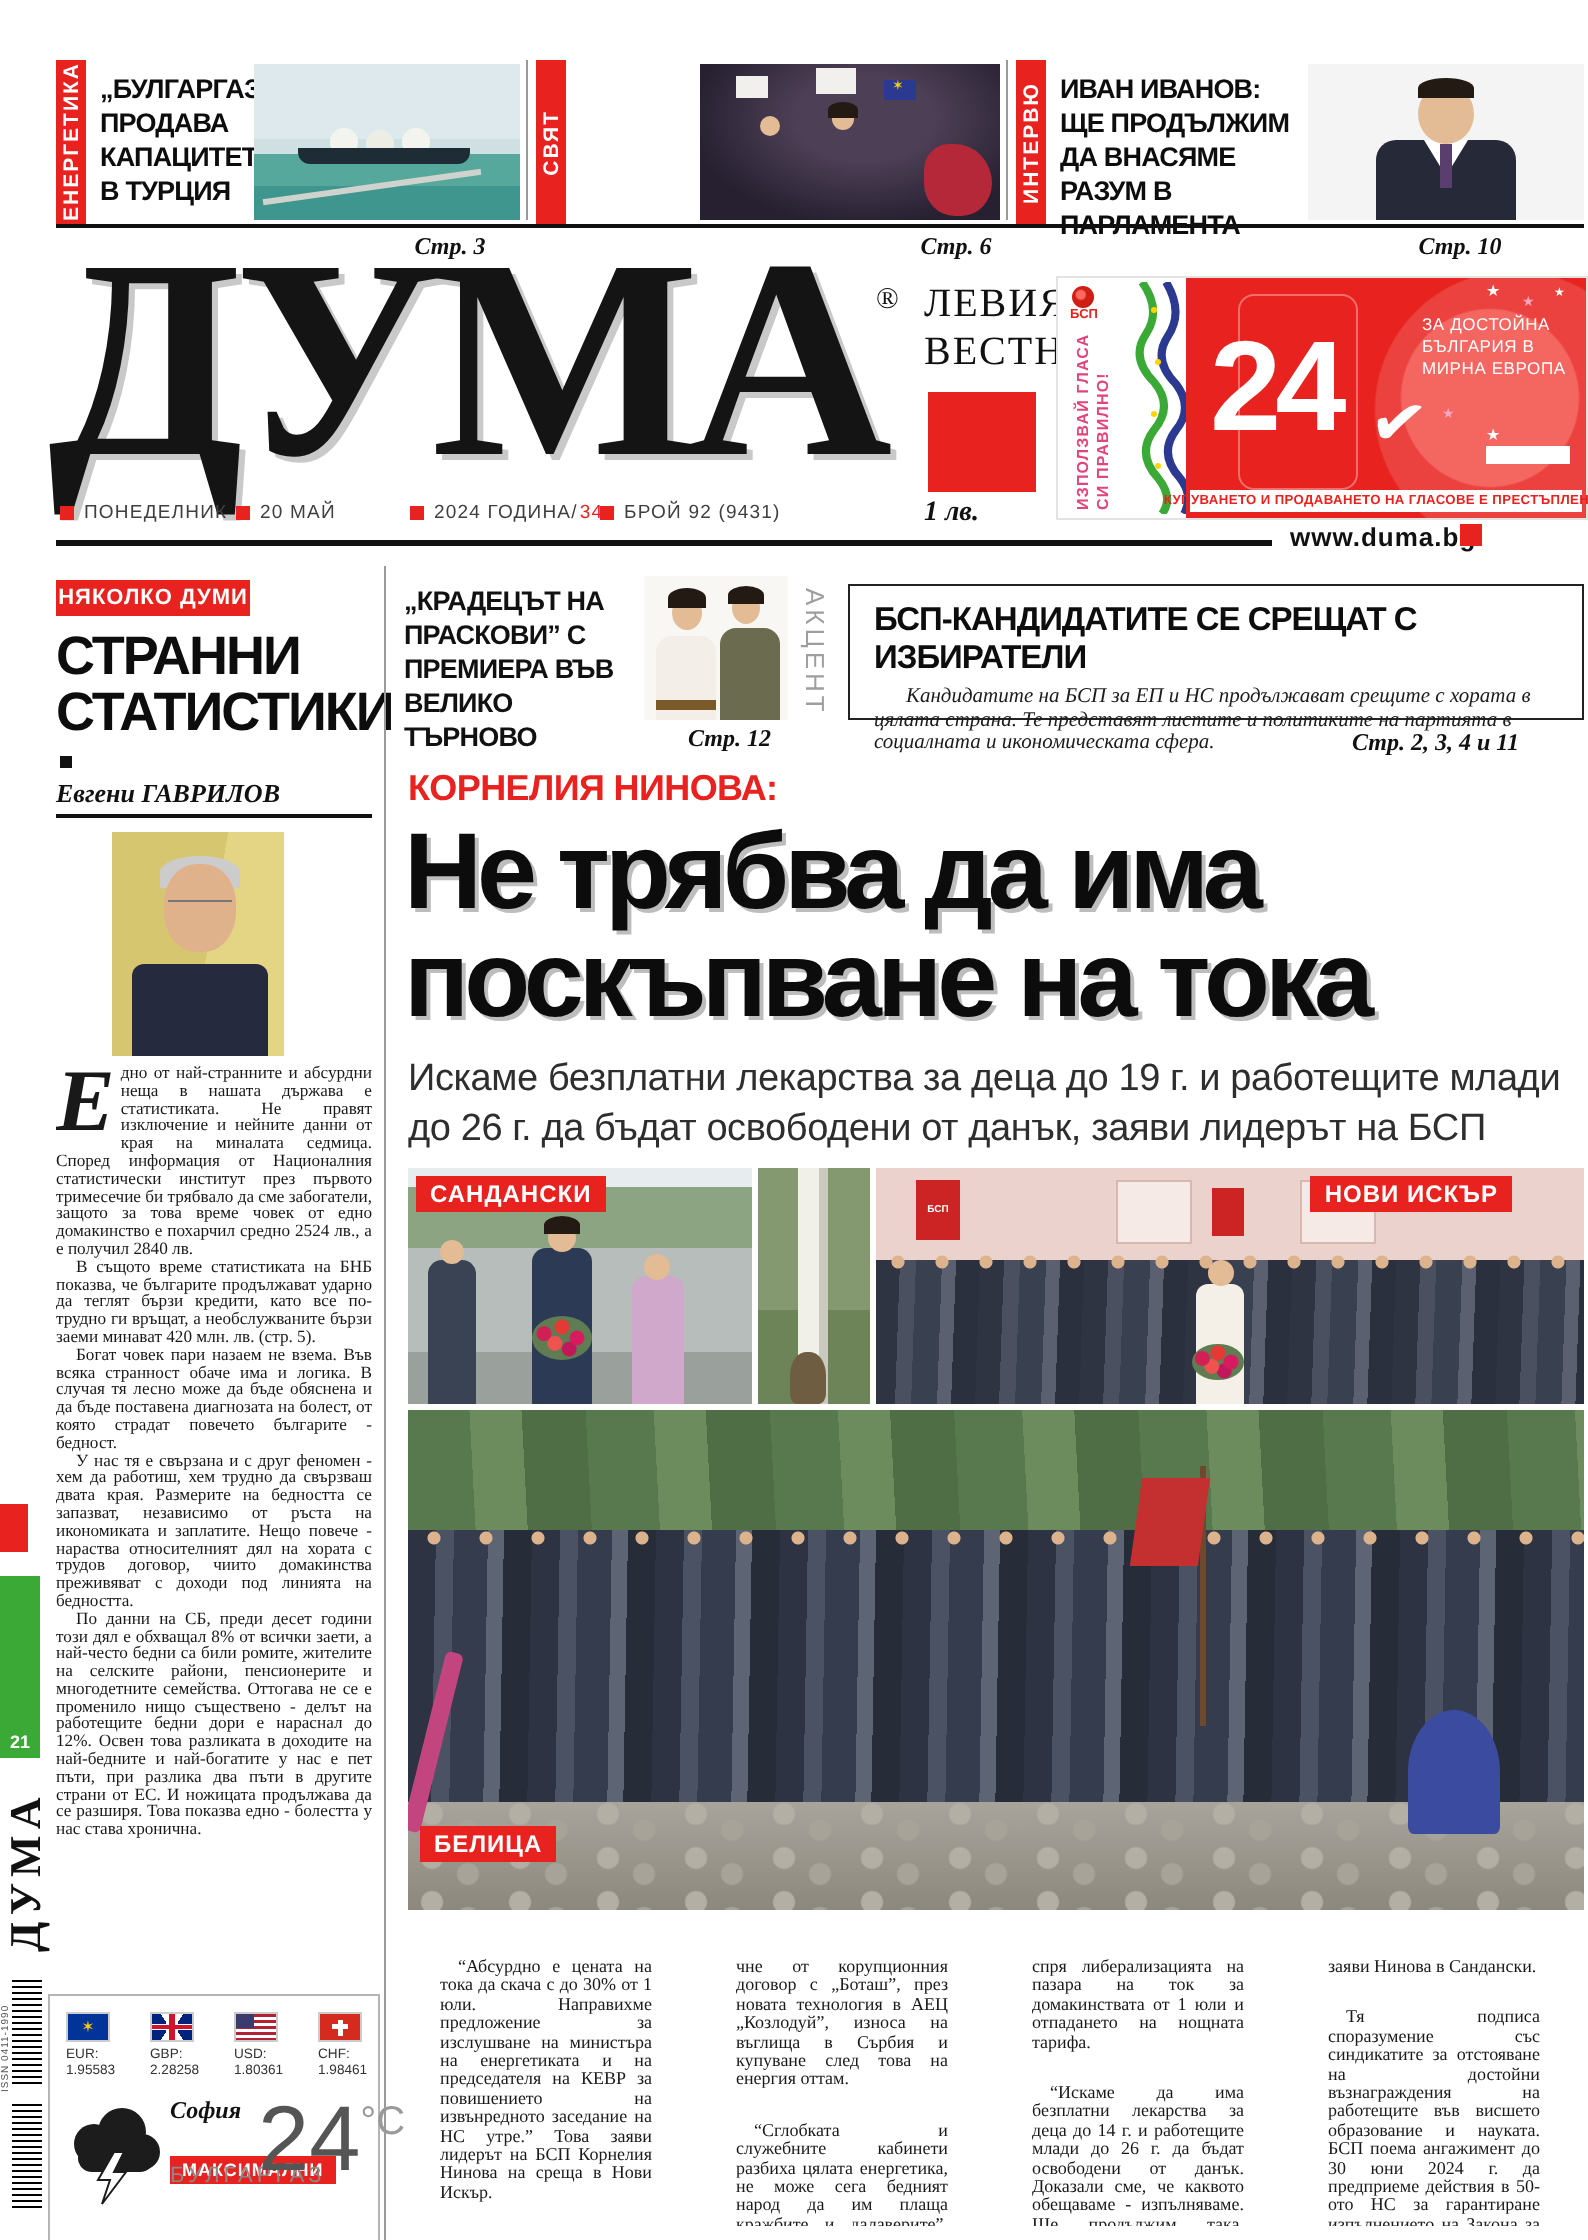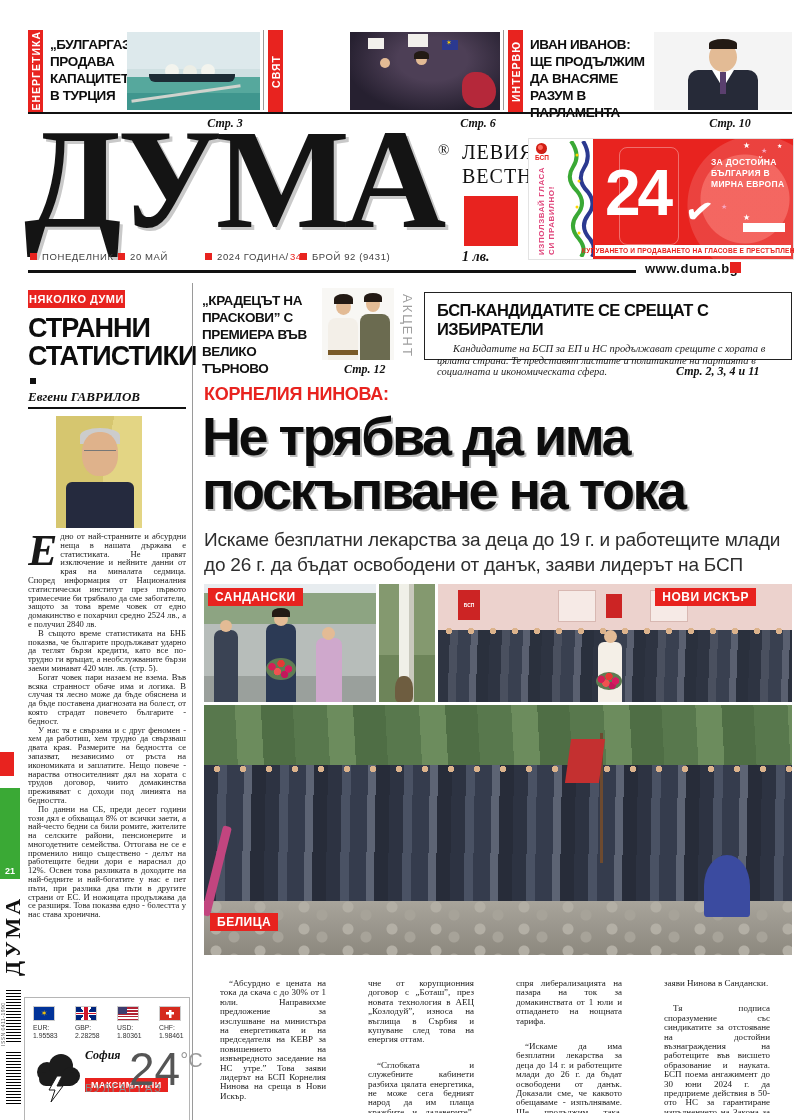--- a/index.html
+++ b/index.html
@@ -25,21 +25,21 @@
   .price{font-family:"Liberation Serif",serif;font-style:italic;font-weight:bold;font-size:14px;}
   .site{font-weight:bold;font-size:13px;letter-spacing:0.5px;}
   
   .ad{background:#fff;border:1px solid #e3e3e3;}
   .ad-red{position:absolute;background:
       radial-gradient(circle 70px at 82% 55%, rgba(255,255,255,0.14) 0 69px, transparent 70px),
       radial-gradient(circle 45px at 76% 50%, rgba(255,130,120,0.45) 0 44px, transparent 45px),
       #e8231f;}
   .ad-24{color:#fff;font-weight:bold;font-size:64px;line-height:1;letter-spacing:-3px;}
   .ad-check{color:#fff;font-size:34px;transform:rotate(8deg);}
-  .ad-slogan{color:#fff;font-weight:bold;font-size:8.5px;line-height:11px;letter-spacing:0.3px;}
+  .ad-slogan{color:#fff;font-weight:normal;font-size:8.5px;line-height:11px;letter-spacing:0.3px;}
   .ad-strip{background:#fff;color:#e8231f;font-weight:bold;font-size:6.6px;letter-spacing:0.2px;
             display:flex;align-items:center;justify-content:center;white-space:nowrap;}
   .ad-vtext{writing-mode:vertical-rl;transform:rotate(180deg);font-weight:bold;font-size:8px;
             letter-spacing:0.6px;color:#e0457b;white-space:pre-line;line-height:10px;}
   .ad-phone{border:1px solid rgba(255,255,255,0.35);border-radius:8px;}
   .star{position:absolute;color:#fff;}
   .star::before{content:"★";}
   .star.pink{color:#f7a7c0;}
   .rose{width:11px;height:11px;border-radius:50%;
         background:radial-gradient(circle at 40% 40%, #ff6a5e 0 2px, #d11e14 3px 6px, #a8150d 7px);}

